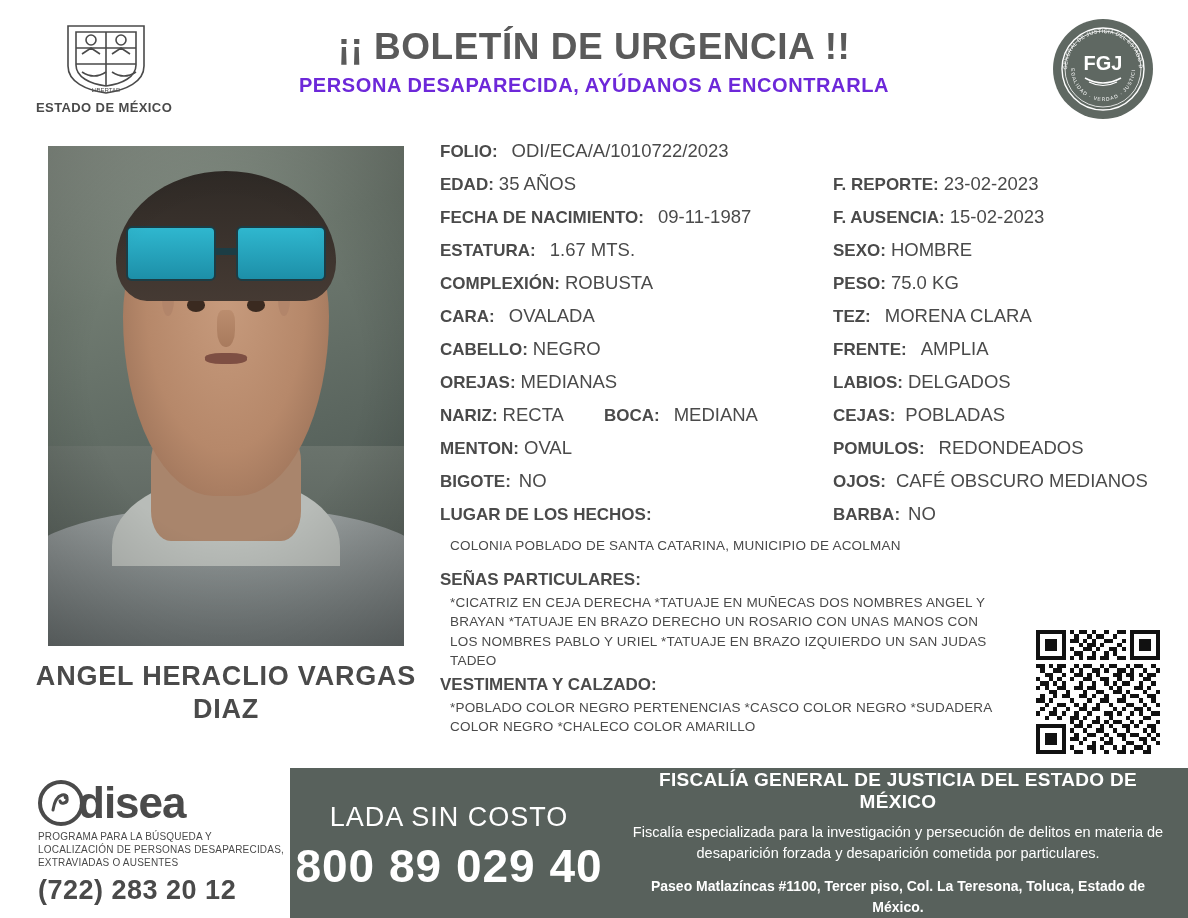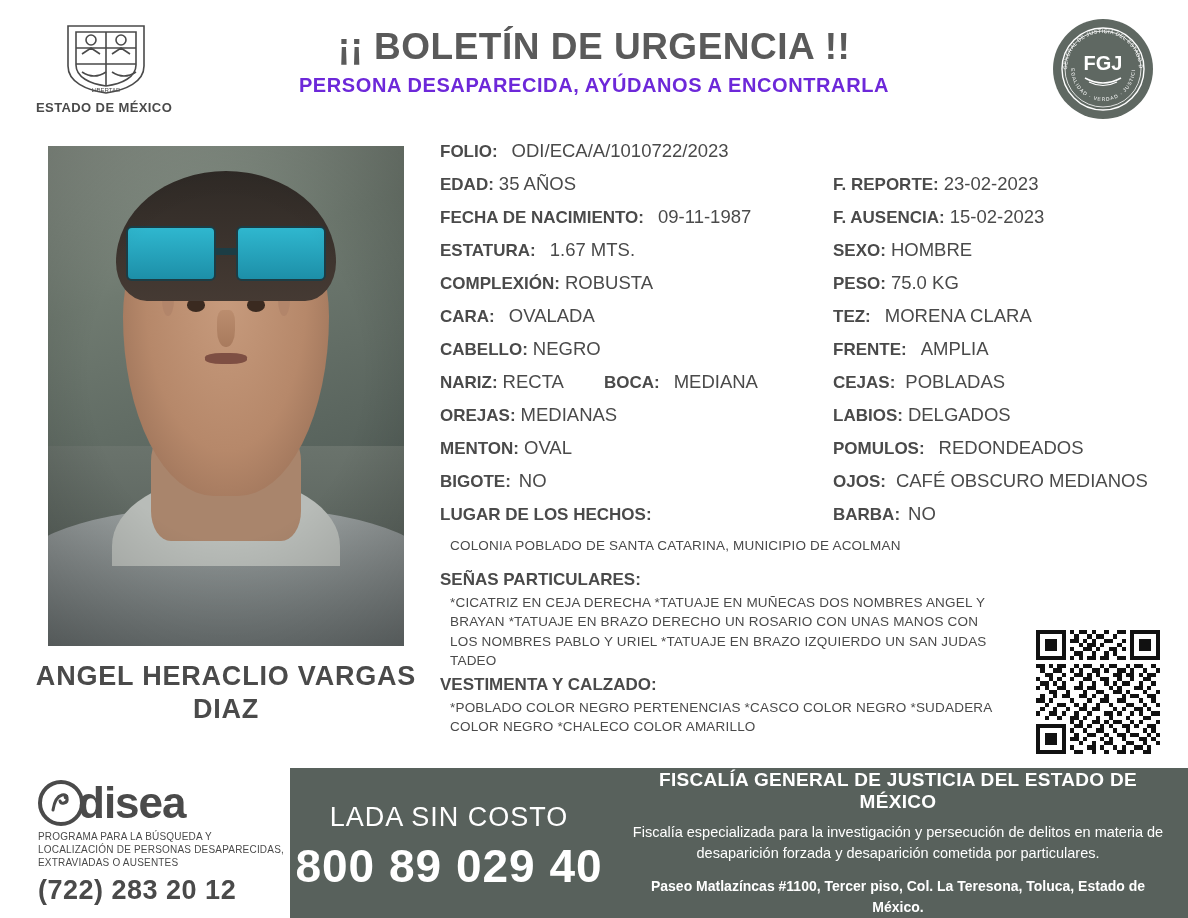--- a/index.html
+++ b/index.html
@@ -354,44 +354,44 @@
       <div class="col-right">
           <div class="pair">
         <span class="lbl nogap">FRENTE:</span>
         <span class="val">AMPLIA</span>
       </div>
         </div>
     </div>
 
     <div class="row">
       <div class="col-left">
+        <span class="lbl">OREJAS:</span>
+        <span class="val">MEDIANAS</span>
+      </div>
+      <div class="col-right">
+          <div class="pair">
+        <span class="lbl">LABIOS:</span>
+        <span class="val">DELGADOS</span>
+      </div>
+        </div>
+    </div>
+
+    <div class="row">
+      <div class="col-left">
         <span class="lbl">NARIZ:</span>
         <span class="val">RECTA</span>
         <span class="inline-second">
           <span class="lbl nogap">BOCA:</span>
           <span class="val">MEDIANA</span>
         </span>
       </div>
       <div class="col-right">
           <div class="pair">
         <span class="lbl">CEJAS:</span>
         <span class="val" style="margin-left:10px">POBLADAS</span>
-      </div>
-        </div>
-    </div>
-
-    <div class="row">
-      <div class="col-left">
-        <span class="lbl">OREJAS:</span>
-        <span class="val">MEDIANAS</span>
-      </div>
-      <div class="col-right">
-          <div class="pair">
-        <span class="lbl">LABIOS:</span>
-        <span class="val">DELGADOS</span>
       </div>
         </div>
     </div>
 
     <div class="row">
       <div class="col-left">
         <span class="lbl">MENTON:</span>
         <span class="val">OVAL</span>
       </div>
       <div class="col-right">

